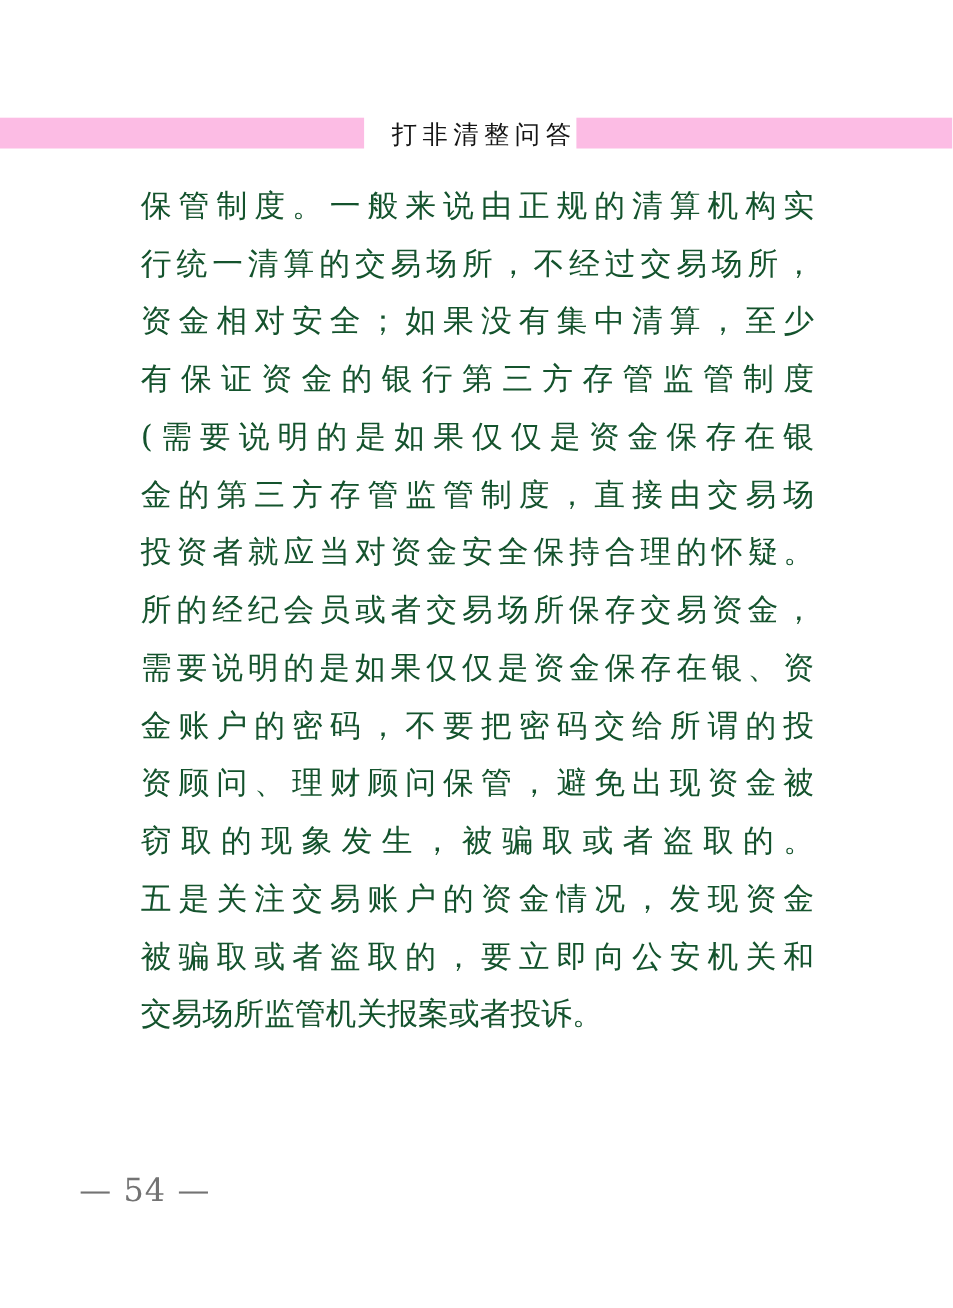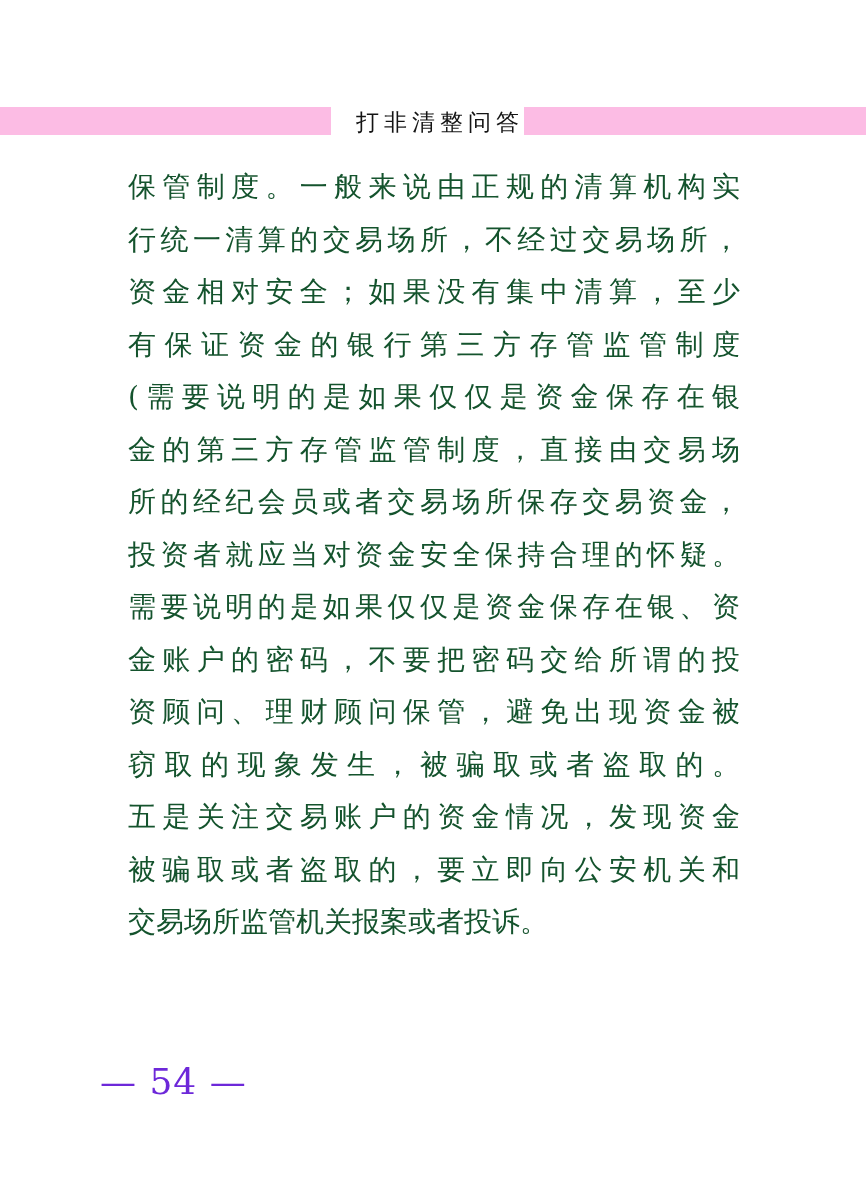--- a/index.html
+++ b/index.html
@@ -62,25 +62,25 @@
     text-align-last: justify;
     white-space: nowrap;
   }
   .body-line:last-child {
     text-align: left;
     text-align-last: left;
   }
   
   .page-number {
     position: absolute;
-    left: 100px;
+    left: 72px;
     top: 1066px;
-    font-size: 36px;
+    font-size: 29px;
     line-height: 32px;
-    color: #6d28d9;
+    color: #737373;
     letter-spacing: 1px;
     white-space: nowrap;
   }
 </style>
 </head>
 <body>
 
 <div class="page">
 
   <div class="header">
@@ -92,22 +92,22 @@
   </div>
 
   <div class="body-text">
 
   <div class="body-line">保管制度。一般来说由正规的清算机构实</div>
       <div class="body-line">行统一清算的交易场所，不经过交易场所，</div>
       <div class="body-line">资金相对安全；如果没有集中清算，至少</div>
       <div class="body-line">有保证资金的银行第三方存管监管制度</div>
       <div class="body-line">(需要说明的是如果仅仅是资金保存在银</div>
       <div class="body-line">金的第三方存管监管制度，直接由交易场</div>
+      <div class="body-line">投资者就应当对资金安全保持合理的怀疑。</div>
       <div class="body-line">所的经纪会员或者交易场所保存交易资金，</div>
-      <div class="body-line">投资者就应当对资金安全保持合理的怀疑。</div>
       <div class="body-line">需要说明的是如果仅仅是资金保存在银、资</div>
       <div class="body-line">金账户的密码，不要把密码交给所谓的投</div>
       <div class="body-line">资顾问、理财顾问保管，避免出现资金被</div>
       <div class="body-line">窃取的现象发生，被骗取或者盗取的。</div>
       <div class="body-line">五是关注交易账户的资金情况，发现资金</div>
       <div class="body-line">被骗取或者盗取的，要立即向公安机关和</div>
       <div class="body-line">交易场所监管机关报案或者投诉。</div>
     </div>
 
   <div class="page-number">— 54 —</div>

